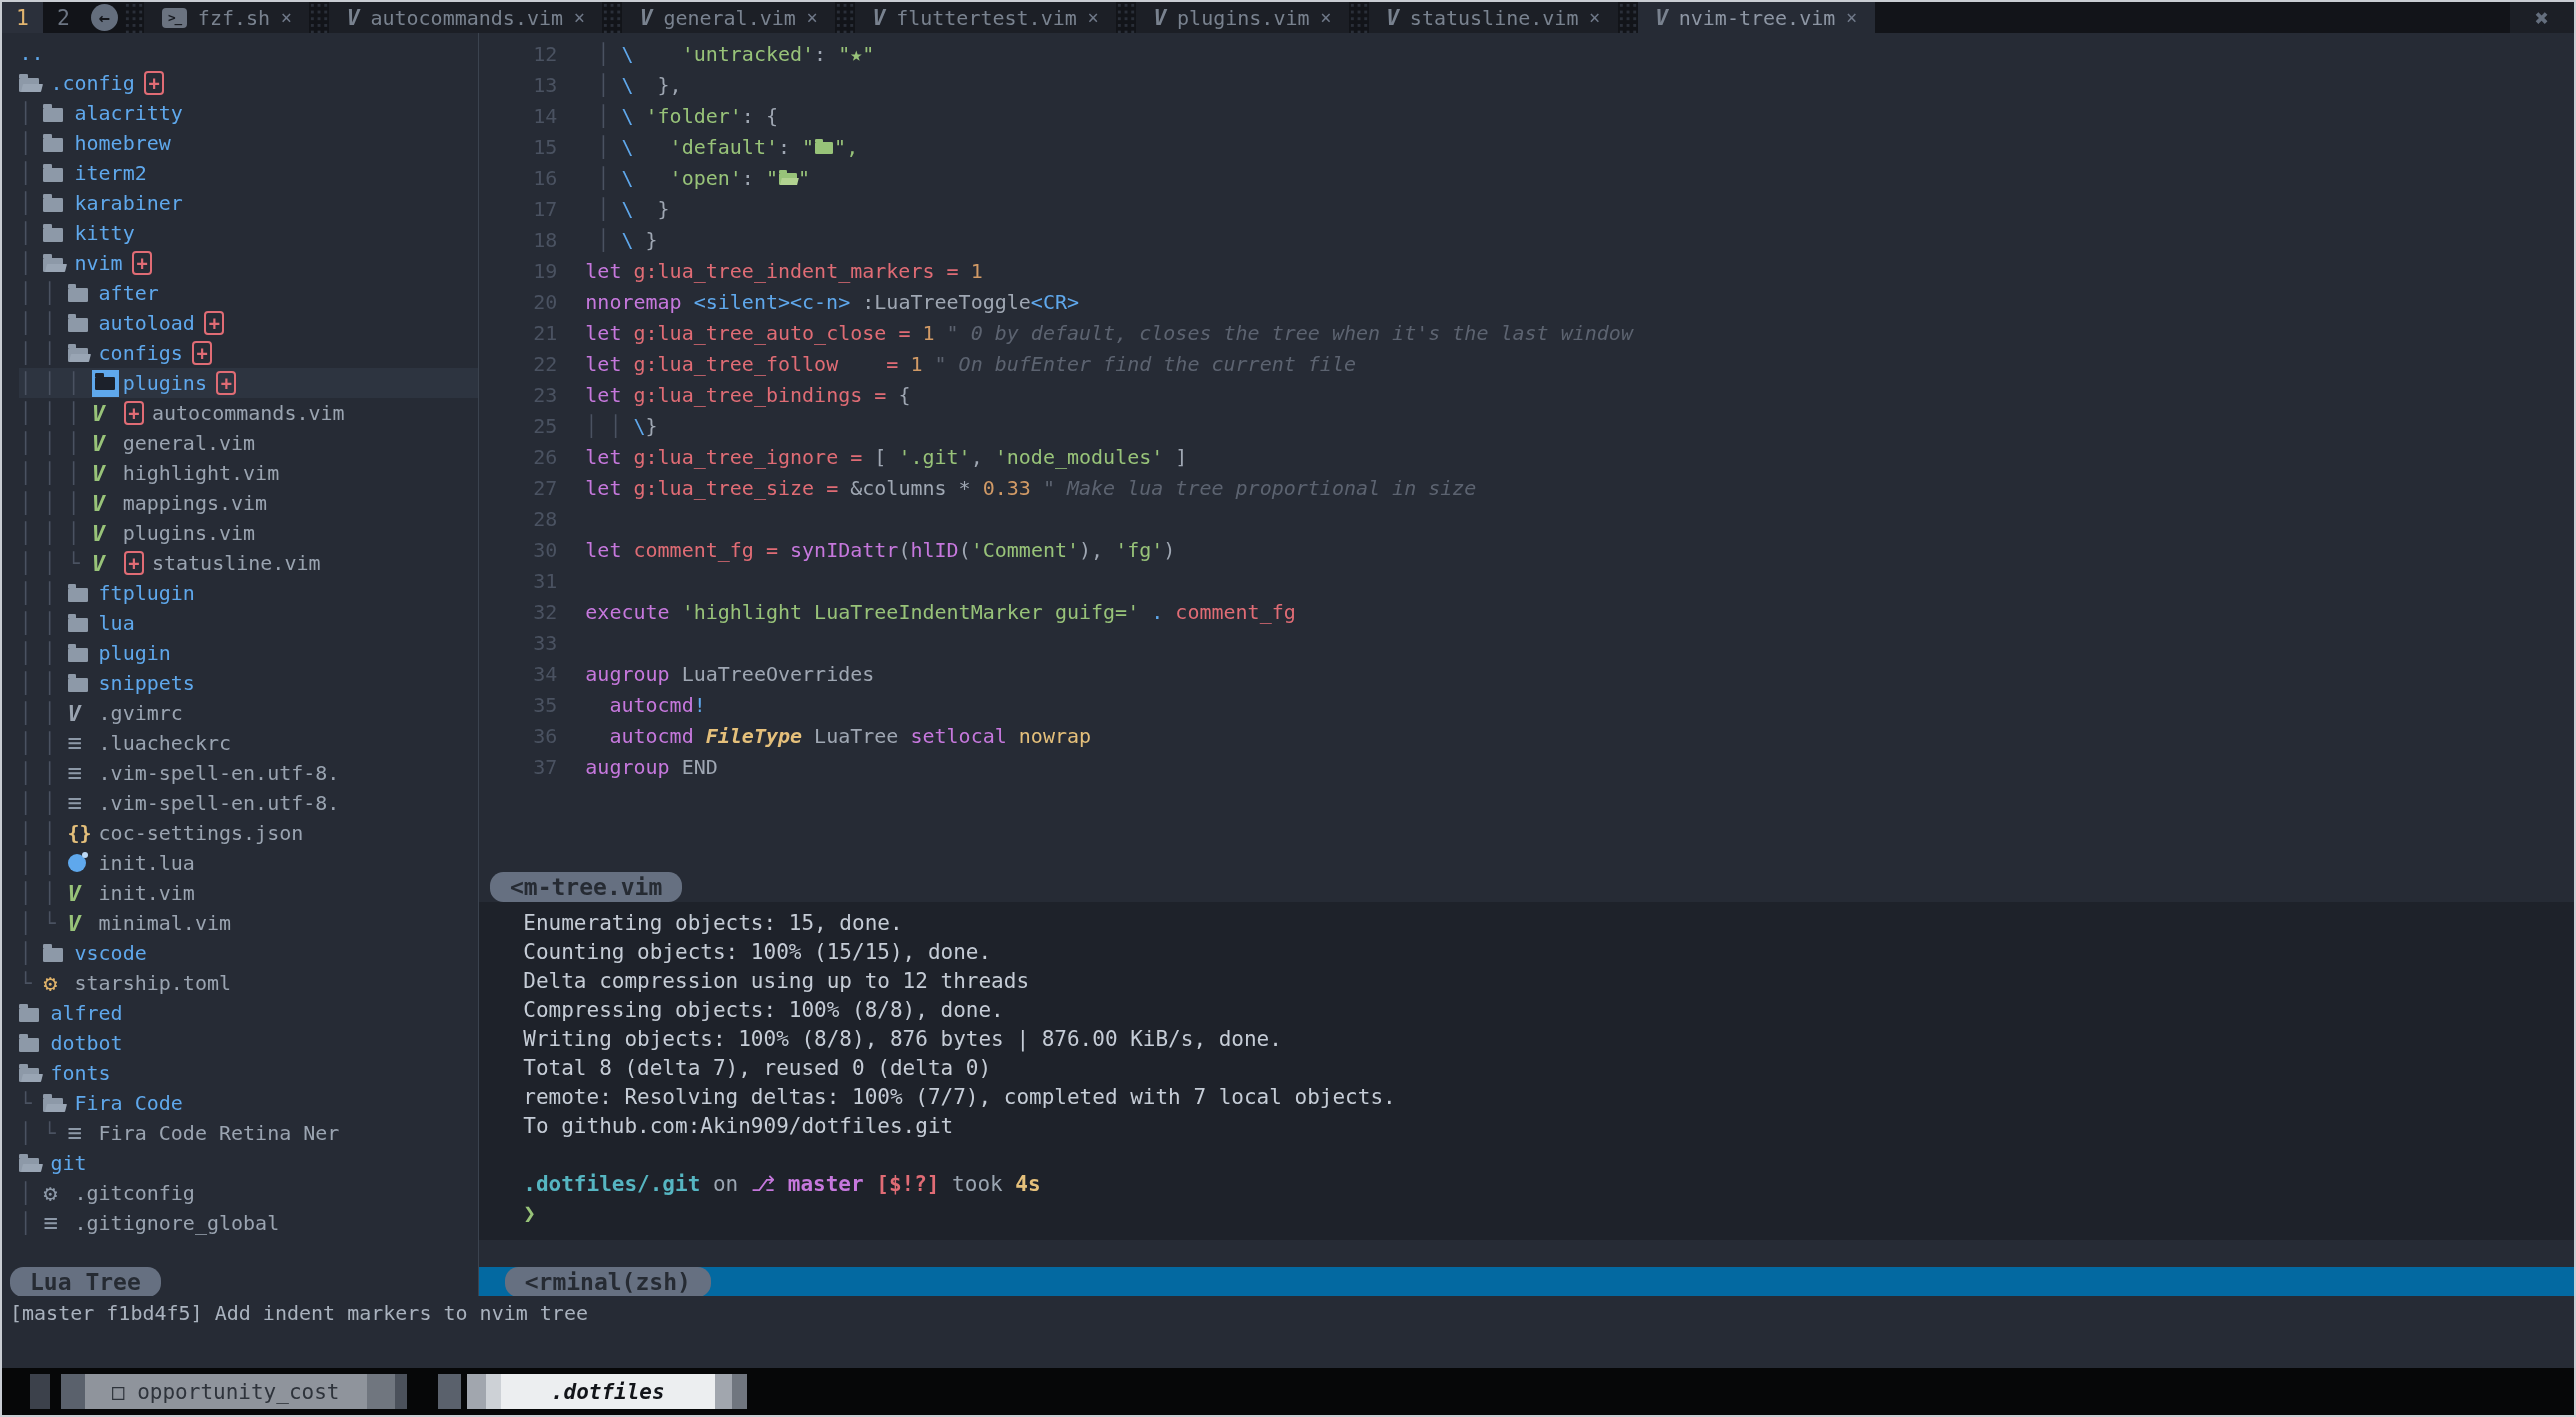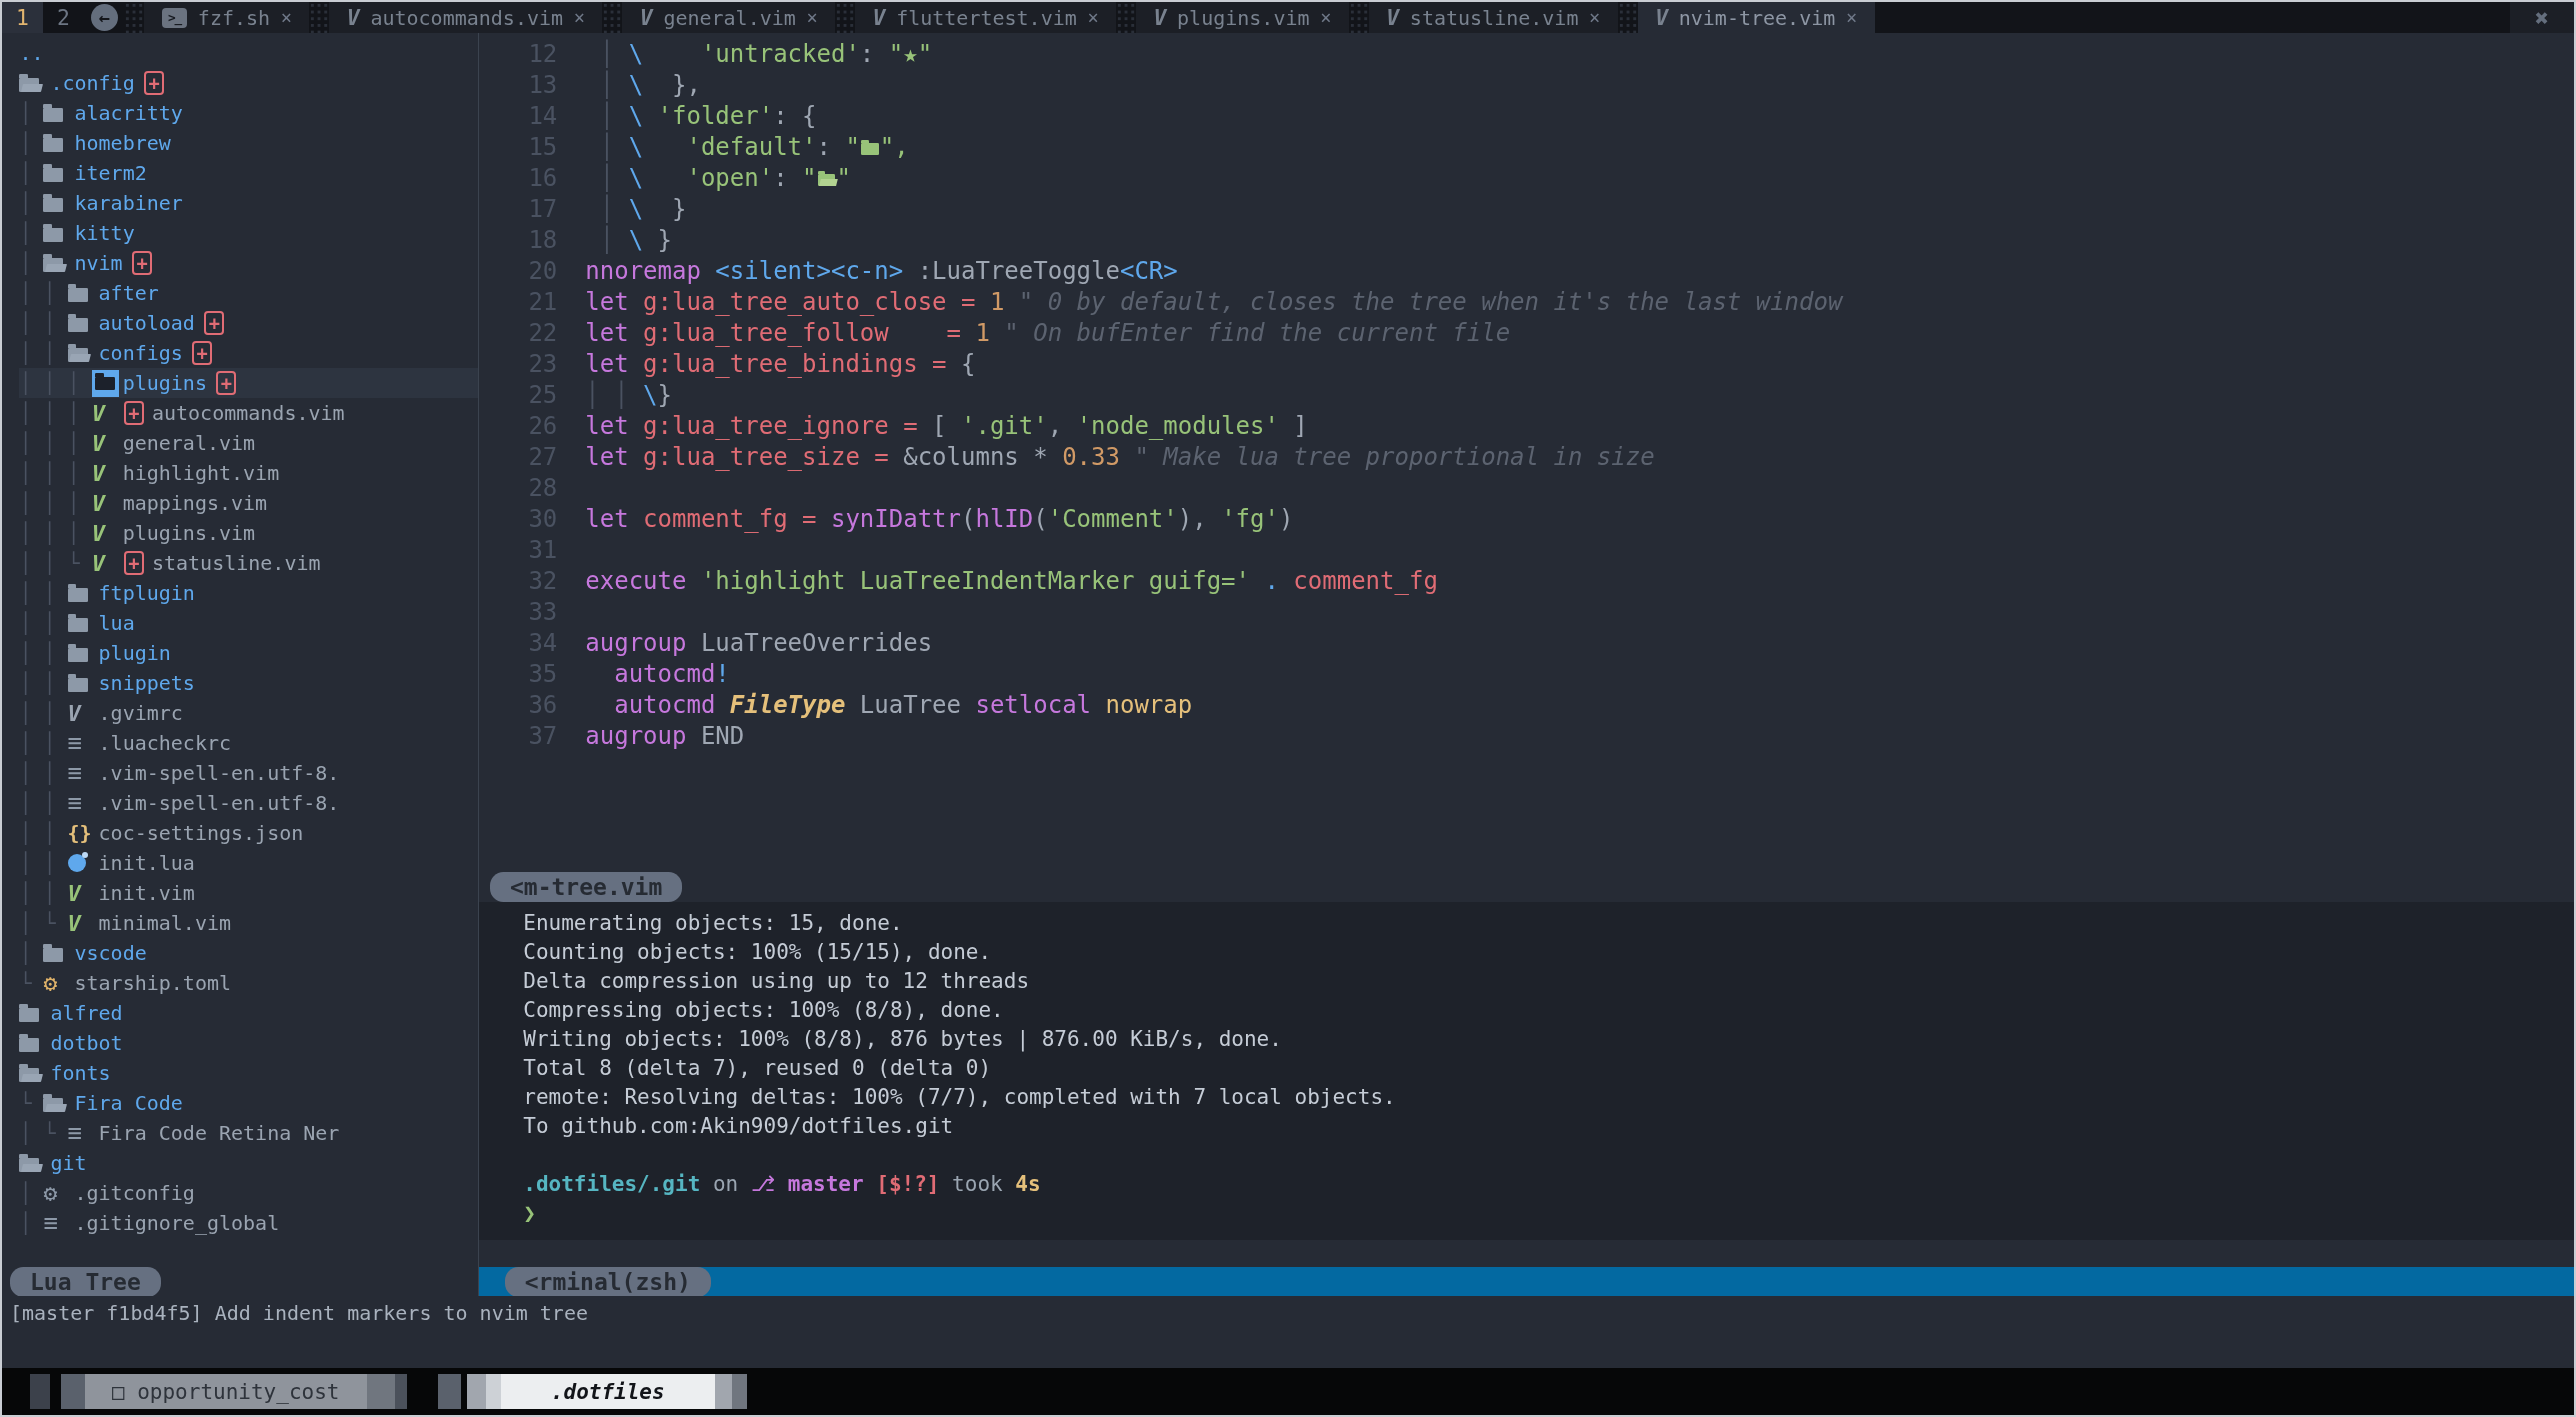--- a/index.html
+++ b/index.html
@@ -45,21 +45,21 @@
   .nm-file { color:#9aa4b1; }
   .gitbadge { display:inline-flex; align-items:center; justify-content:center; width:20px; height:24px; border:2px solid #e06c75; border-radius:4px; color:#e06c75; font-size:18.7px; font-weight:bold; margin-left:9.4px; flex:none; }
   .gitbadge.before { margin-left:1.3px; margin-right:8px; }
   .sidebar-status { height:29px; flex:none; display:flex; align-items:center; padding-left:8px; }
   .pill { background:#667081; color:#262b33; font-weight:bold; font-size:23px; border-radius:13.4px; padding:2px 20px; white-space:pre; }
   .vdivider { width:1.3px; background:#3b434f; flex:none; }
 
   
   .main { flex:1; display:flex; flex-direction:column; min-width:0; background:#262b35; }
   .editor { height:838px; flex:none; padding-top:5.3px; overflow:hidden; }
-  .eline { height:31px; display:flex; align-items:center; font-size:24px; white-space:pre; }
+  .eline { height:31px; display:flex; align-items:center; font-size:20px; white-space:pre; }
   .eln { width:106px; flex:none; text-align:right; padding-right:28px; color:#4a5261; }
   .c-p { color:#9fa7b3; } .c-k { color:#c678dd; } .c-v { color:#e06c75; }
   .c-r { color:#e06c75; } .c-n { color:#d19a66; } .c-s { color:#98c379; }
   .c-e { color:#5fa8ec; } .c-b { color:#5fa8ec; } .c-g { color:#4a5261; }
   .c-c { color:#5c6370; font-style:italic; }
   .c-t { color:#e5c07b; font-weight:bold; font-style:italic; }
   .c-y { color:#e5c07b; }
   .mini-folder { display:inline-block; width:17.4px; height:11.4px; background:#98c379; border-radius:1.3px; position:relative; vertical-align:baseline; margin:0 1.3px; }
   .mini-folder::before { content:""; position:absolute; top:-3.3px; left:0; width:7.4px; height:3.3px; background:inherit; border-radius:1.3px 1.3px 0 0; }
   .mini-folder.open::after { content:""; position:absolute; left:2px; right:-2px; bottom:0; height:6.7px; background:#b2d391; transform:skewX(-14deg); }
@@ -197,20 +197,21 @@
     <div class="vdivider"></div>
     <div class="main">
       <div class="editor" id="editor-mount">
           <div class="eline"><span class="eln">12</span><span><span class="c-g"> │ </span><span class="c-e">\</span><span class="c-p">    </span><span class="c-s">'untracked'</span><span class="c-p">: </span><span class="c-s">"★"</span></span></div>
           <div class="eline"><span class="eln">13</span><span><span class="c-g"> │ </span><span class="c-e">\</span><span class="c-p">  },</span></span></div>
           <div class="eline"><span class="eln">14</span><span><span class="c-g"> │ </span><span class="c-e">\</span><span class="c-p"> </span><span class="c-s">'folder'</span><span class="c-p">: {</span></span></div>
           <div class="eline"><span class="eln">15</span><span><span class="c-g"> │ </span><span class="c-e">\</span><span class="c-p">   </span><span class="c-s">'default'</span><span class="c-p">: </span><span class="c-s">"</span><span class="mini-folder"></span><span class="c-s">",</span></span></div>
           <div class="eline"><span class="eln">16</span><span><span class="c-g"> │ </span><span class="c-e">\</span><span class="c-p">   </span><span class="c-s">'open'</span><span class="c-p">: </span><span class="c-s">"</span><span class="mini-folder open"></span><span class="c-s">"</span></span></div>
           <div class="eline"><span class="eln">17</span><span><span class="c-g"> │ </span><span class="c-e">\</span><span class="c-p">  }</span></span></div>
           <div class="eline"><span class="eln">18</span><span><span class="c-g"> │ </span><span class="c-e">\</span><span class="c-p"> }</span></span></div>
+          <div class="eline"><span class="eln">19</span><span><span class="c-k">let</span><span class="c-p"> </span><span class="c-v">g:lua_tree_indent_markers</span><span class="c-p"> </span><span class="c-r">=</span><span class="c-p"> </span><span class="c-n">1</span></span></div>
           <div class="eline"><span class="eln">20</span><span><span class="c-k">nnoremap</span><span class="c-p"> </span><span class="c-b">&lt;silent&gt;&lt;c-n&gt;</span><span class="c-p"> :LuaTreeToggle</span><span class="c-b">&lt;CR&gt;</span></span></div>
           <div class="eline"><span class="eln">21</span><span><span class="c-k">let</span><span class="c-p"> </span><span class="c-v">g:lua_tree_auto_close</span><span class="c-p"> </span><span class="c-r">=</span><span class="c-p"> </span><span class="c-n">1</span><span class="c-p"> </span><span class="c-c">" 0 by default, closes the tree when it's the last window</span></span></div>
           <div class="eline"><span class="eln">22</span><span><span class="c-k">let</span><span class="c-p"> </span><span class="c-v">g:lua_tree_follow</span><span class="c-p">    </span><span class="c-r">=</span><span class="c-p"> </span><span class="c-n">1</span><span class="c-p"> </span><span class="c-c">" On bufEnter find the current file</span></span></div>
           <div class="eline"><span class="eln">23</span><span><span class="c-k">let</span><span class="c-p"> </span><span class="c-v">g:lua_tree_bindings</span><span class="c-p"> </span><span class="c-r">=</span><span class="c-p"> {</span></span></div>
           <div class="eline"><span class="eln">25</span><span><span class="c-g">│ │ </span><span class="c-e">\</span><span class="c-p">}</span></span></div>
           <div class="eline"><span class="eln">26</span><span><span class="c-k">let</span><span class="c-p"> </span><span class="c-v">g:lua_tree_ignore</span><span class="c-p"> </span><span class="c-r">=</span><span class="c-p"> [ </span><span class="c-s">'.git'</span><span class="c-p">, </span><span class="c-s">'node_modules'</span><span class="c-p"> ]</span></span></div>
           <div class="eline"><span class="eln">27</span><span><span class="c-k">let</span><span class="c-p"> </span><span class="c-v">g:lua_tree_size</span><span class="c-p"> </span><span class="c-r">=</span><span class="c-p"> &amp;columns * </span><span class="c-n">0.33</span><span class="c-p"> </span><span class="c-c">" Make lua tree proportional in size</span></span></div>
           <div class="eline"><span class="eln">28</span><span></span></div>
           <div class="eline"><span class="eln">30</span><span><span class="c-k">let</span><span class="c-p"> </span><span class="c-v">comment_fg</span><span class="c-p"> </span><span class="c-r">=</span><span class="c-p"> </span><span class="c-k">synIDattr</span><span class="c-p">(</span><span class="c-k">hlID</span><span class="c-p">(</span><span class="c-s">'Comment'</span><span class="c-p">), </span><span class="c-s">'fg'</span><span class="c-p">)</span></span></div>
           <div class="eline"><span class="eln">31</span><span></span></div>

